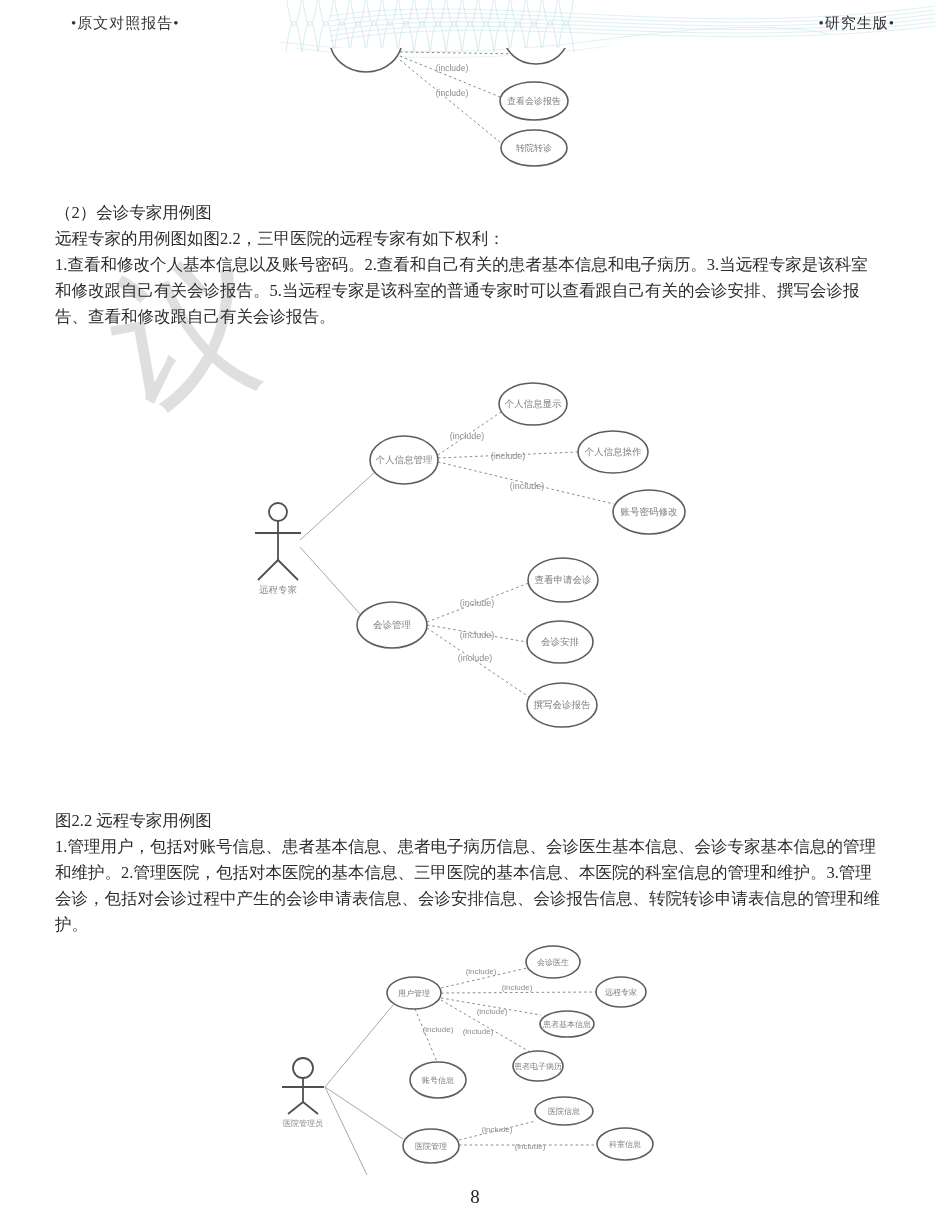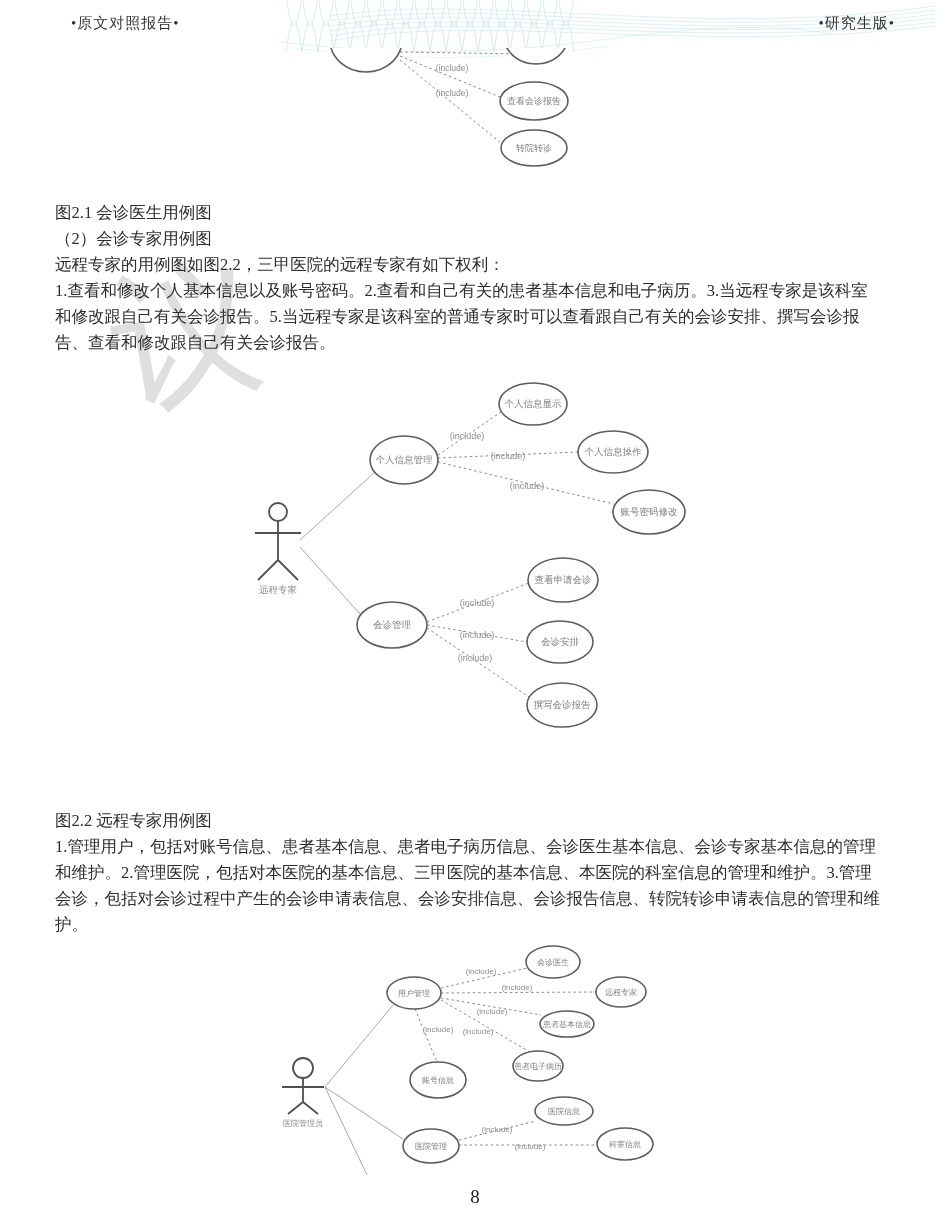--- a/index.html
+++ b/index.html
@@ -93,21 +93,20 @@
       <ellipse cx="236" cy="-12" rx="32" ry="28" class="uc"></ellipse>
       <ellipse cx="234" cy="53" rx="34" ry="19" class="uc"></ellipse>
       <text x="234" y="53" class="uc-label" font-size="9" dominant-baseline="central">查看会诊报告</text>
       <ellipse cx="234" cy="100" rx="33" ry="18" class="uc"></ellipse>
       <text x="234" y="100" class="uc-label" font-size="9" dominant-baseline="central">转院转诊</text>
       <text x="152" y="23" class="inc-label" font-size="8.5">(include)</text>
       <text x="152" y="48" class="inc-label" font-size="8.5">(include)</text>
     </svg>
 
   <div class="textblock" style="top:200px">
-    <div class="tline">图2.1 会诊医生用例图</div>
     <div class="tline">（2）会诊专家用例图</div>
     <div class="tline">远程专家的用例图如图2.2，三甲医院的远程专家有如下权利：</div>
     <div class="tline">1.查看和修改个人基本信息以及账号密码。2.查看和自己有关的患者基本信息和电子病历。3.当远程专家是该科室</div>
     <div class="tline">和修改跟自己有关会诊报告。5.当远程专家是该科室的普通专家时可以查看跟自己有关的会诊安排、撰写会诊报</div>
     <div class="tline">告、查看和修改跟自己有关会诊报告。</div>
   </div>
 
   <svg class="diagram" width="470" height="365" viewBox="0 0 470 365" style="left: 230px; top: 372px;">
       <line x1="70" y1="168" x2="145" y2="100" class="solid-edge"></line>
       <line x1="70" y1="175" x2="130" y2="242" class="solid-edge"></line>

